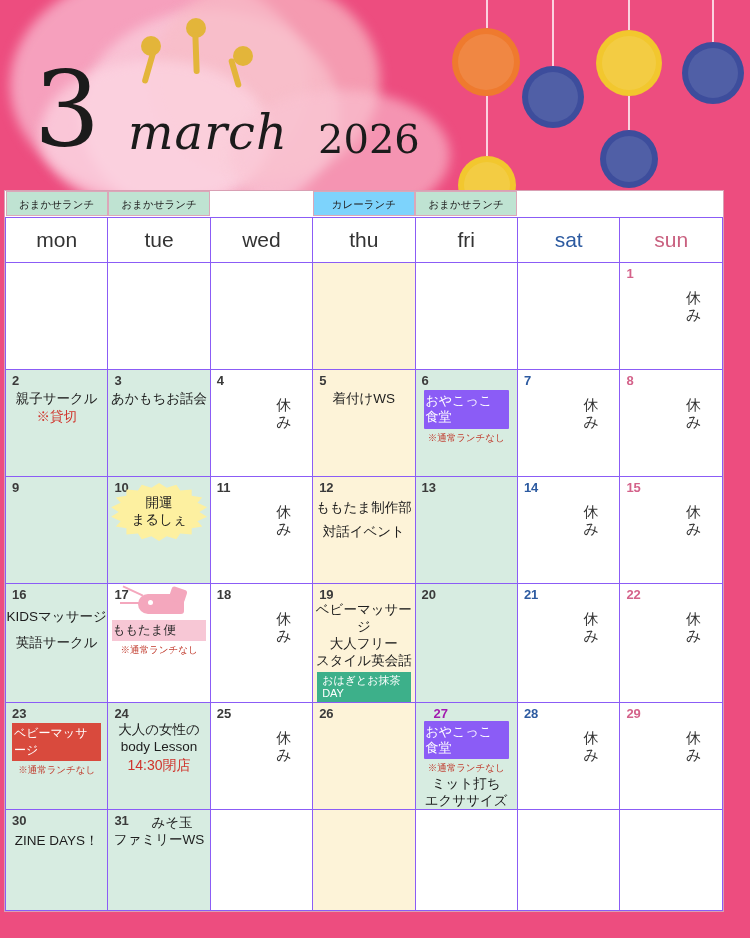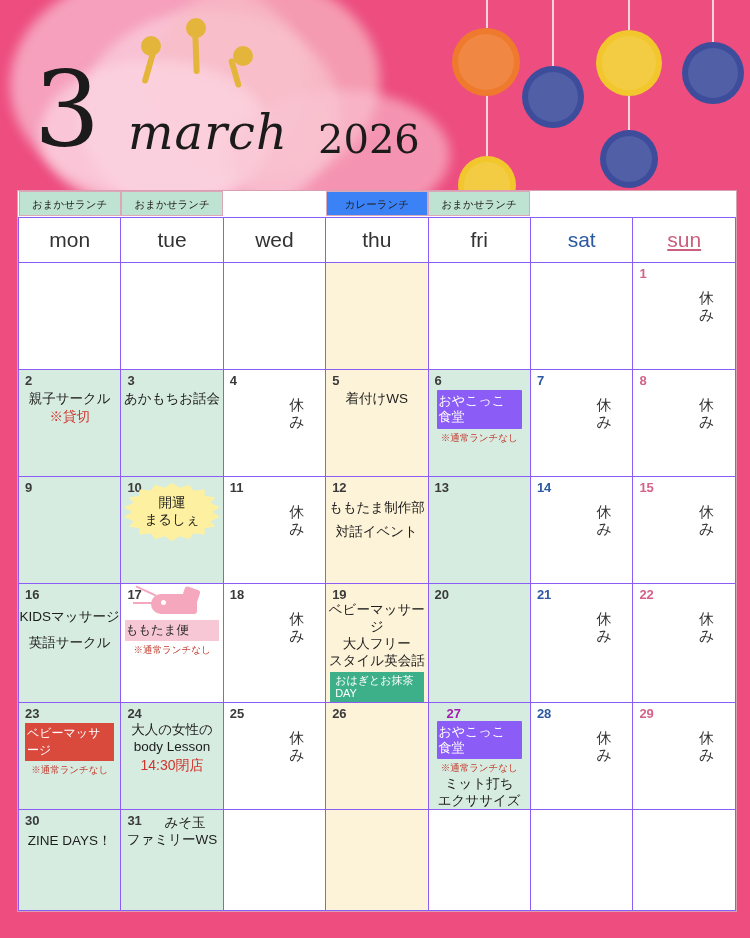--- a/index.html
+++ b/index.html
@@ -61,21 +61,21 @@
     position:absolute;border-radius:50%;
   }
   .pom::after{
     content:"";position:absolute;inset:6px;border-radius:50%;
     background:rgba(255,255,255,.10);
   }
 
   
   #calendar{
     position:absolute;
-    left:17px;top:190px;
+    left:4px;top:190px;
     width:720px;
     background:#ffffff;
     border:1px solid #d9a0b4;
     box-sizing:border-box;
   }
   table{border-collapse:collapse;width:100%;table-layout:fixed;}
   td{
     border:1px solid #8b5cf6;
     vertical-align:top;
     padding:0;
@@ -86,34 +86,34 @@
   .lunch-tag{
     font-size:10.5px;
     color:#222;
     text-align:center;
     line-height:25px;
     height:25px;
     border:1px solid #dba7b9;
     box-sizing:border-box;
   }
   .lunch-green{background:#bfe3d2;}
-  .lunch-yellow{background:#3b82f6;}
+  .lunch-yellow{background:#7dd3fc;}
   .lunch-empty{border:none;background:transparent;}
 
   
   .dow td{
     height:44px;
     text-align:center;
     font-size:21px;
     color:#333;
     vertical-align:middle;
     font-family:"Liberation Sans", sans-serif;
   }
   .dow .sat{color:#2c5aa0;}
-  .dow .sun{color:#c9607f;text-decoration:underline;}
+  .dow .sun{color:#c9607f;}
 
   .daycell{height:106px;}
   .daycell.short{height:100px;}
   .daynum{
     position:absolute;left:6px;top:3px;
     font-size:13px;font-weight:bold;color:#3a3a3a;
   }
   .daynum.sat{color:#2c5aa0;}
   .daynum.sun{color:#d4628a;}
 

